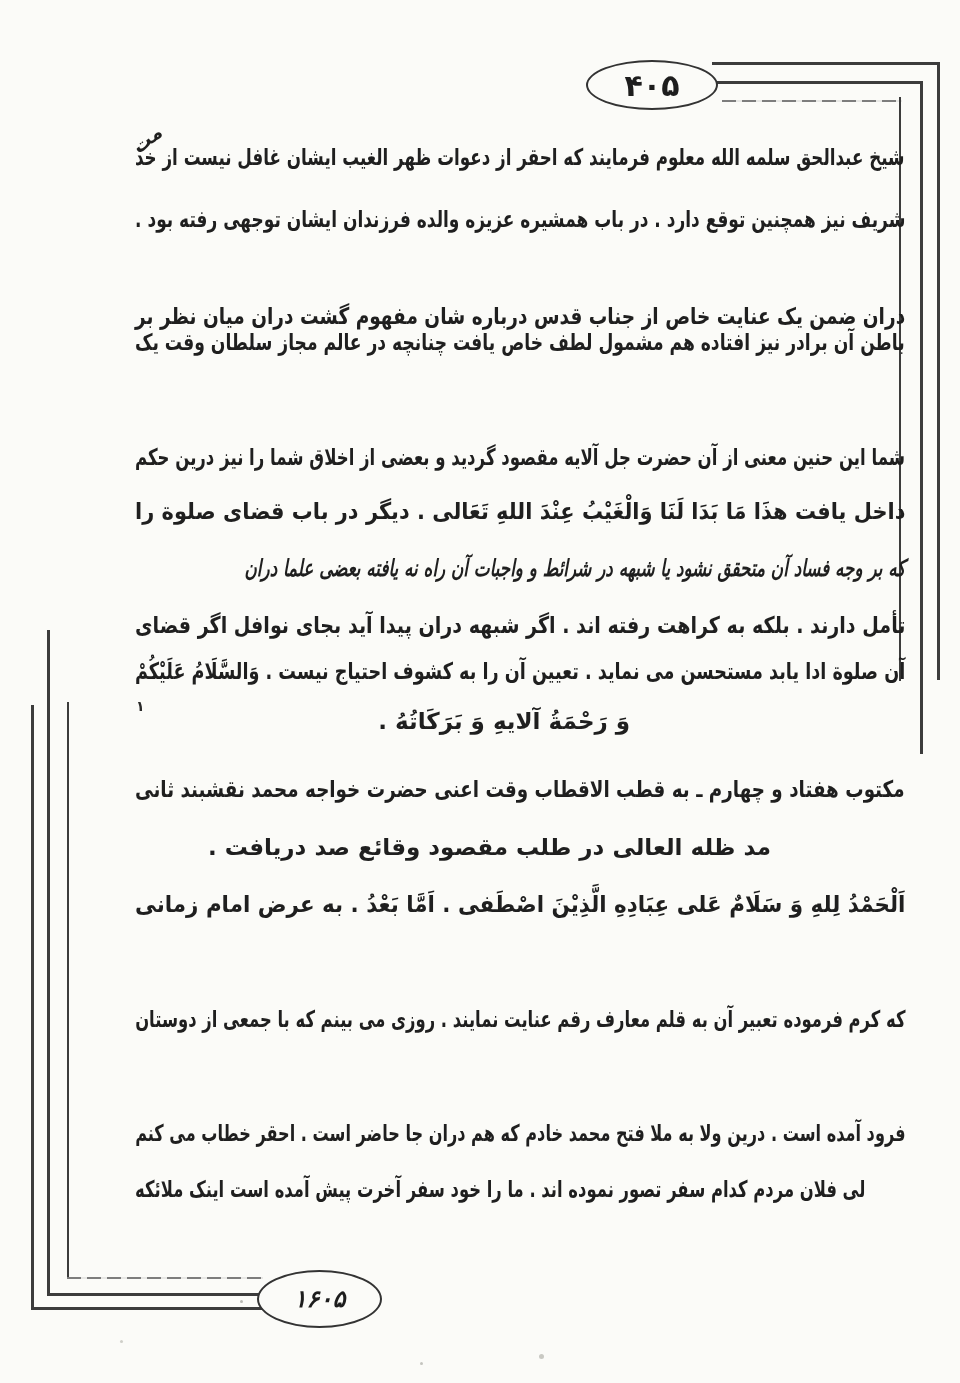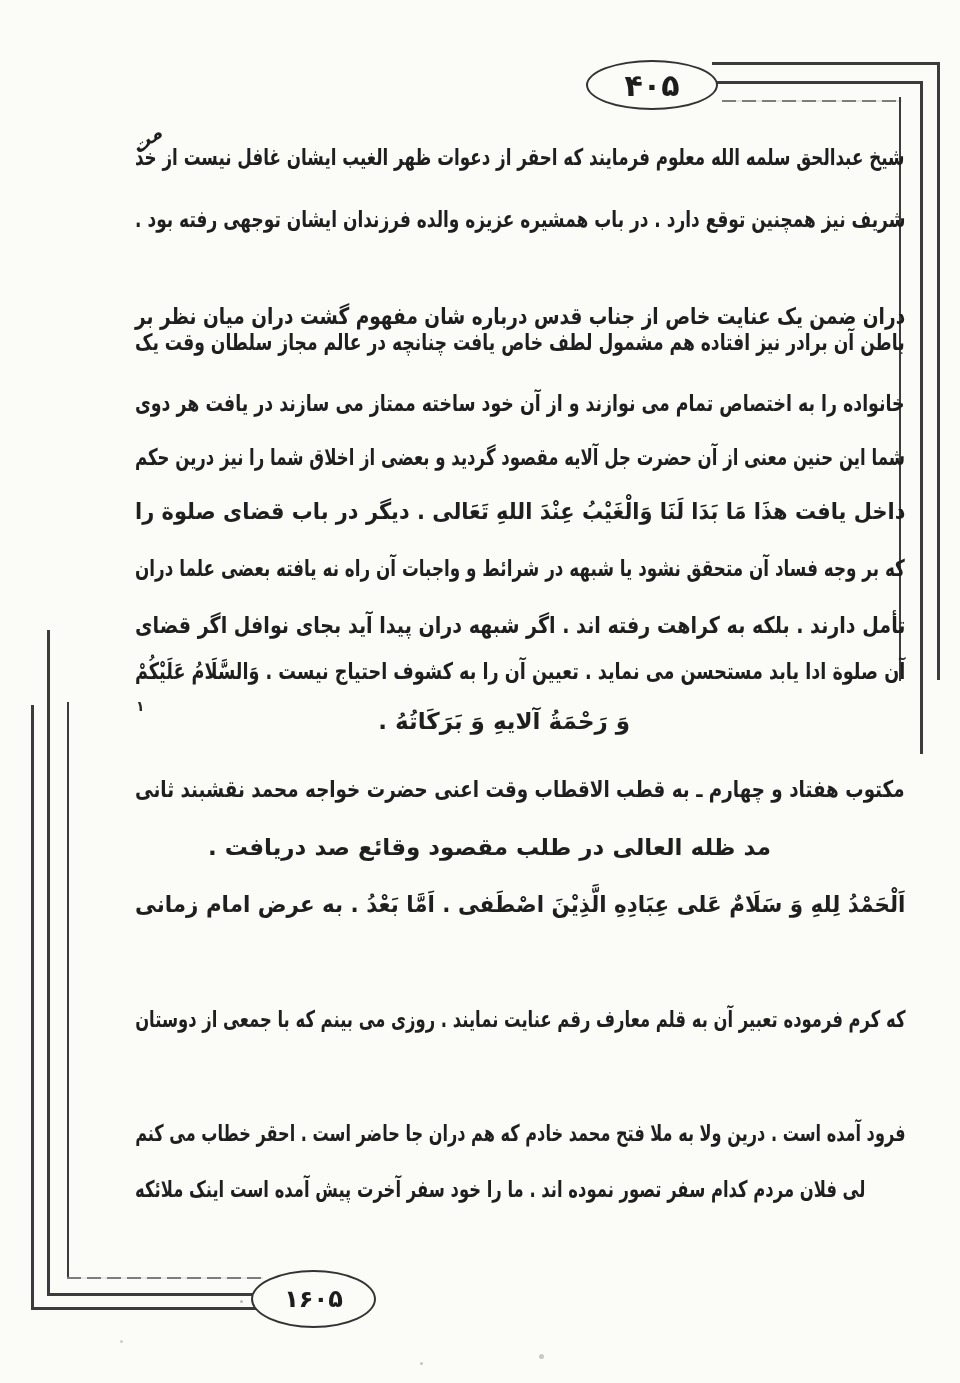--- a/index.html
+++ b/index.html
@@ -39,21 +39,21 @@
   .cartouche{
     position:absolute;
     border:2.5px solid #333;
     border-radius:50%;
     background:#fbfbf8;
     display:flex;align-items:center;justify-content:center;
     color:#1d1d1d;
     font-weight:bold;
   }
   .cartouche.top{left:586px;top:60px;width:128px;height:46px;font-size:30px;}
-  .cartouche.bottom{left:251px;top:1270px;width:121px;height:54px;font-size:24px;}
+  .cartouche.bottom{left:257px;top:1270px;width:121px;height:54px;font-size:24px;font-style:italic;}
   
   .line{
     position:absolute;
     left:135px;width:770px;height:42px;
     direction:rtl;
     text-align:right;
     color:#1f1f1f;
     font-size:23px;
     font-weight:bold;
     line-height:42px;
@@ -113,30 +113,27 @@
   </div>
   <div class="line" style="top:198px;">
     <span class="ink" style="transform: scaleX(0.738255);">شریف نیز همچنین توقع دارد . در باب همشیره عزیزه والده فرزندان ایشان توجهی رفته بود .</span>
   </div>
   <div class="line" style="top:260px;margin-top:35px;">
     <span class="ink" style="transform: scaleX(0.805439);">دران ضمن یک عنایت خاص از جناب قدس درباره شان مفهوم گشت دران میان نظر بر</span>
   </div>
   <div class="line" style="top:321px;">
     <span class="ink" style="transform: scaleX(0.744681);">باطن آن برادر نیز افتاده هم مشمول لطف خاص یافت چنانچه در عالم مجاز سلطان وقت یک</span>
   </div>
-  <div class="line" style="top:382px;">
-    <span class="ink" style="transform: scaleX(0.754902);">خانواده را به اختصاص تمام می نوازند و از آن خود ساخته ممتاز می سازند در یافت هر دوی</span>
-  </div>
   <div class="line" style="top:436px;text-align:right;">
     <span class="ink" style="transform: scaleX(0.718954);">شما این حنین معنی از آن حضرت جل آلایه مقصود گردید و بعضی از اخلاق شما را نیز درین حکم</span>
   </div>
   <div class="line" style="top:490px;">
     <span class="ink" style="transform: scaleX(0.910165);">داخل یافت هذَا مَا بَدَا لَنَا وَالْغَیْبُ عِنْدَ اللهِ تَعَالی . دیگر در باب قضای صلوة را</span>
   </div>
-  <div class="line" style="top:547px;">
+  <div class="line" style="top:547px;font-style:italic;">
     <span class="ink" style="transform: scaleX(0.729858);">که بر وجه فساد آن متحقق نشود یا شبهه در شرائط و واجبات آن راه نه یافته بعضی علما دران</span>
   </div>
   <div class="line" style="top:604px;">
     <span class="ink" style="transform: scaleX(0.829741);">تأمل دارند . بلکه به کراهت رفته اند . اگر شبهه دران پیدا آید بجای نوافل اگر قضای</span>
   </div>
   <div class="line" style="top:650px;">
     <span class="ink" style="transform: scaleX(0.765408);">آن صلوة ادا یابد مستحسن می نماید . تعیین آن را به کشوف احتیاج نیست . وَالسَّلَامُ عَلَیْکُمْ</span>
   </div>
   <div class="line center" style="top:700px;left:390px;width:240px;">
     <span class="ink">وَ رَحْمَةُ آلایهِ وَ بَرَکَاتُهُ .</span>

